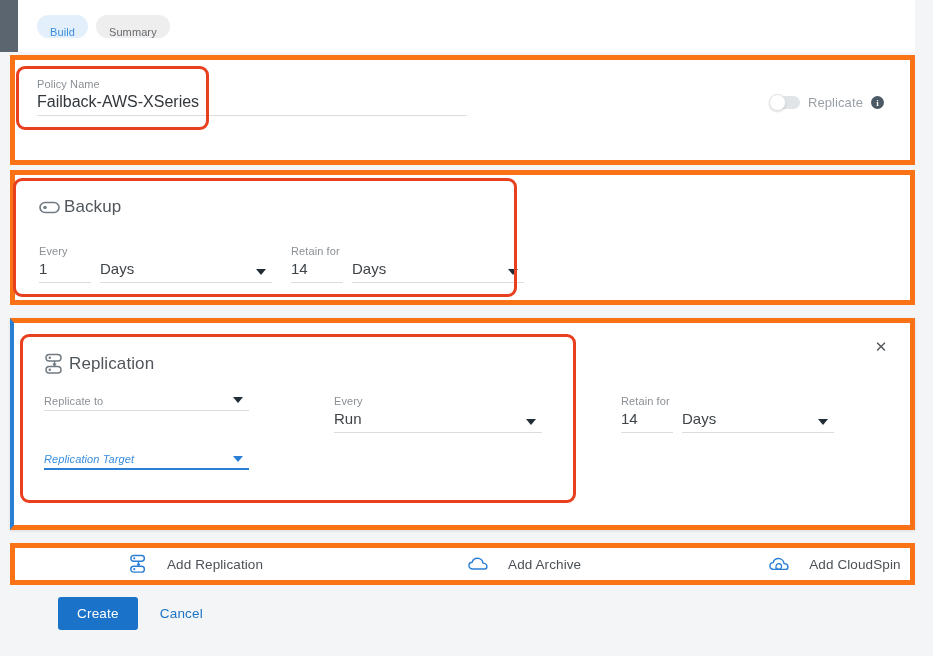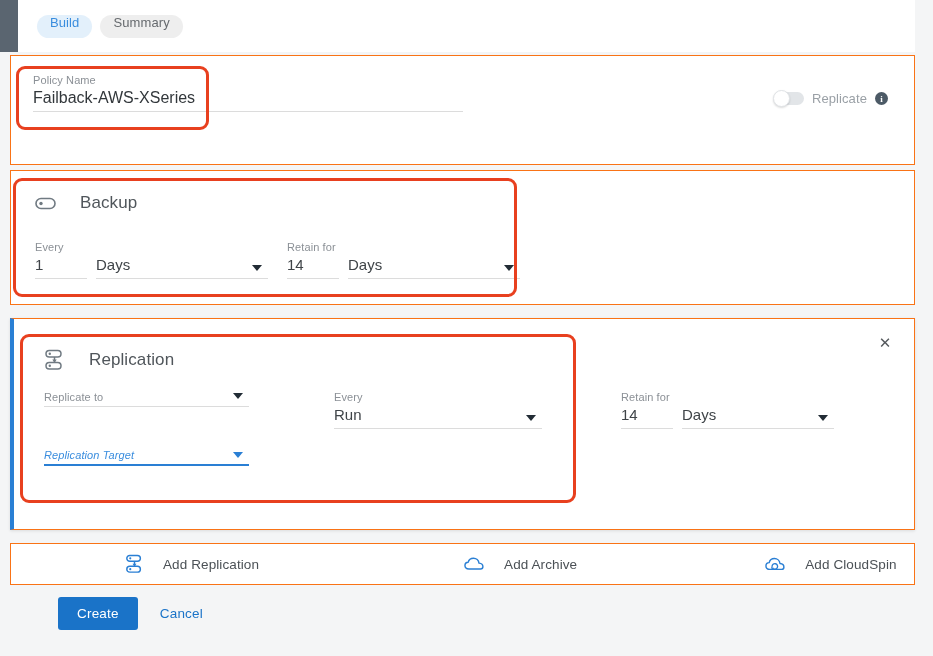--- a/index.html
+++ b/index.html
@@ -33,34 +33,34 @@
     display: flex;
     align-items: center;
     padding-left: 19px;
     gap: 8px;
   }
   .tab {
     height: 23px;
     padding: 0 13px;
     border-radius: 12px;
     display: flex;
-    align-items: flex-start;
-    font-size: 13px;
+    align-items: flex-end;
+    font-size: 11px;
     letter-spacing: .1px;
     cursor: pointer;
     user-select: none;
   }
   .tab.active { background: #e3f0fb; color: #3a8dde; }
   .tab.inactive { background: #eeeeee; color: #666a6e; }
 
   
   .card {
     position: absolute;
     background: #ffffff;
-    border: 1px solid #f97316;
+    border: 5px solid #f97316;
   }
 
   
   #policy-card { left: 10px; top: 55px; width: 905px; height: 110px; }
 
   .field { position: absolute; }
   .field-label {
     font-size: 11px;
     color: #8b9096;
     letter-spacing: .1px;
@@ -124,21 +124,21 @@
   }
 
   
   #backup-card { left: 10px; top: 170px; width: 905px; height: 135px; }
 
   .section-head {
     position: absolute;
     left: 24px; top: 22px;
     display: flex;
     align-items: center;
-    gap: 24px;
+    gap: 4px;
   }
   .section-title {
     font-size: 17px;
     color: #50565b;
     letter-spacing: .1px;
   }
 
   
   #replication-card {
     left: 10px; top: 318px; width: 905px; height: 212px;

